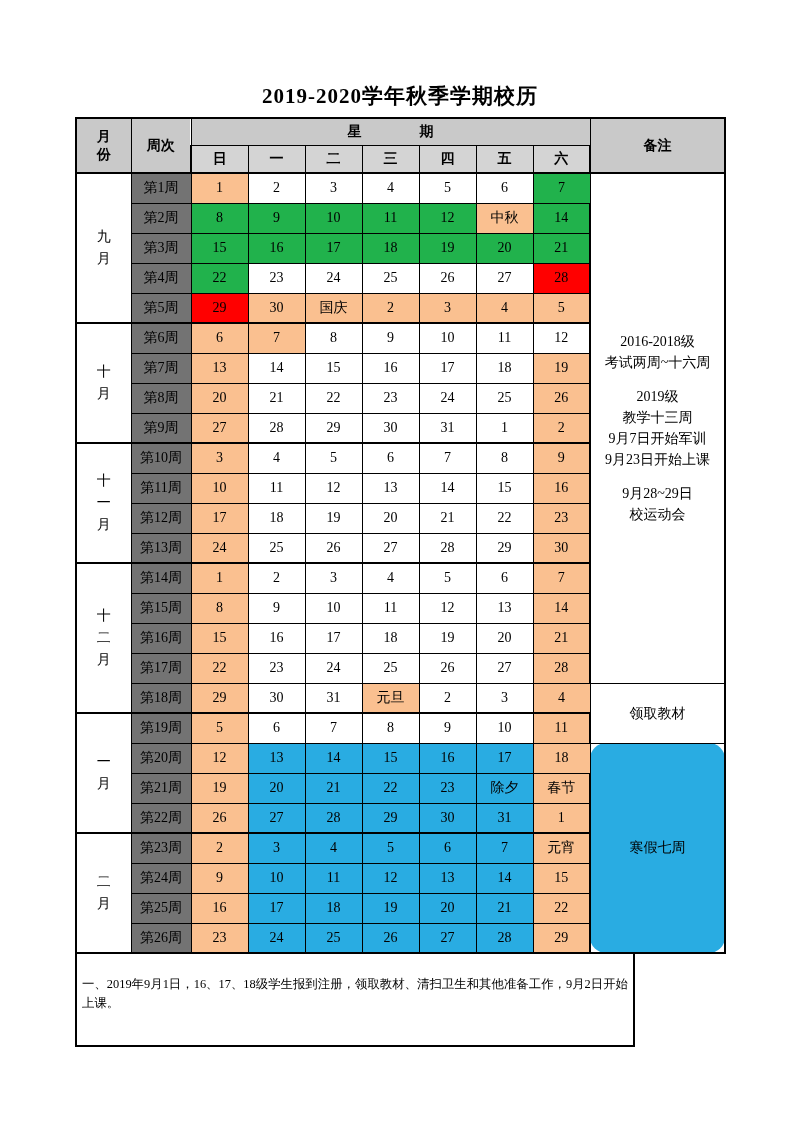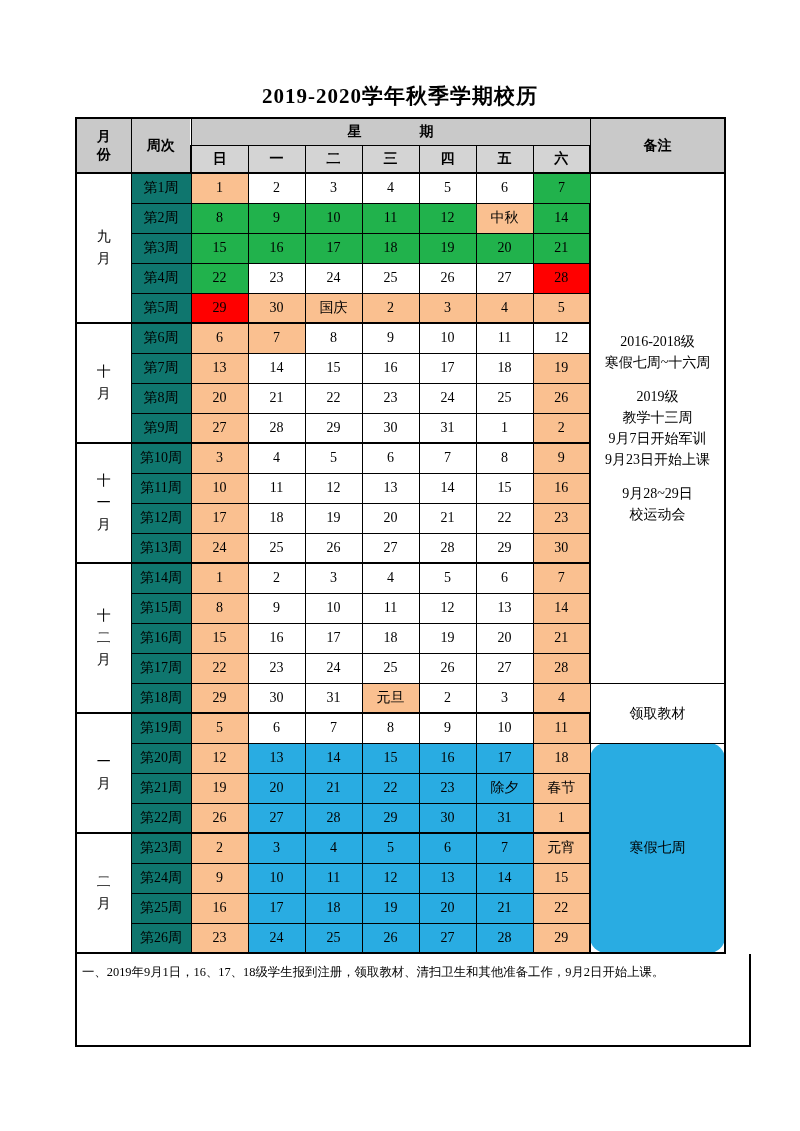--- a/index.html
+++ b/index.html
@@ -15,35 +15,35 @@
   thead tr.top th{height:27px;background:#c9c9c9;font-weight:bold;}
   thead tr.days th{height:28px;background:#d4d4d4;font-weight:bold;}
   th.weekday-span{border-left:2px solid #000;border-right:2px solid #000;}
   thead{border-bottom:2px solid #000;}
   th.h-month,th.h-week,th.h-remark{background:#c9c9c9;}
   .weekday-flex{display:flex;justify-content:center;gap:58px;}
   
   tbody tr{height:30px;}
   tbody tr.m-start td{border-top:2px solid #000;}
   td.month{background:#fff;font-size:14px;line-height:1.55;border-right:1px solid #000;}
-  td.week{background:#0f766e;font-size:13px;border-right:2px solid #000;margin-top:6px;}
+  td.week{background:#737373;font-size:13px;border-right:2px solid #000;margin-top:6px;}
   td.day{font-size:14px;}
   td.day:last-of-type{border-right:2px solid #000;}
   td.c-w{background:#ffffff;}
   td.c-o{background:#fac090;}
   td.c-g{background:#21b24c;}
   td.c-r{background:#ff0000;}
   td.c-b{background:#29ace2;}
   td.remark{border-left:2px solid #000;font-size:14px;line-height:1.5;}
   td.remark .blank{height:13px;}
   td.remark-exam{border-top:2px solid #000;border-bottom:2px solid #000;}
   td.remark-holiday{border-top:2px solid #000;border-radius:16px;}
   
-  .notes-box{box-sizing:border-box;width:676px;border:2px solid #000;border-top:none;
-             min-height:93px;padding:9px 5px 10px 5px;background:#fff;}
+  .notes-box{box-sizing:border-box;width:560px;border:2px solid #000;border-top:none;
+             min-height:93px;padding:21px 5px 10px 5px;background:#fff;}
   .note-line{font-size:12.4px;line-height:1.55;text-align:justify;}
   
   col.c-month{width:55px;} col.c-week{width:60px;}
   col.c-day{width:57px;} col.c-remark{width:135px;}
 </style>
 </head>
 <body>
 
 <div class="page">
   <h1 class="title">2019-2020学年秋季学期校历</h1>
@@ -96,21 +96,21 @@
             <td class="week">第1周</td>
             <td class="day c-o">1</td>
             <td class="day c-w">2</td>
             <td class="day c-w">3</td>
             <td class="day c-w">4</td>
             <td class="day c-w">5</td>
             <td class="day c-w">6</td>
             <td class="day c-g">7</td>
             <td class="remark c-w" rowspan="17">
               <div>2016-2018级</div>
-              <div>寒假七周~十六周</div>
+              <div>考试两周~十六周</div>
               <div class="blank"></div>
               <div>2019级</div>
               <div>教学十三周</div>
               <div>9月7日开始军训</div>
               <div>9月23日开始上课</div>
               <div class="blank"></div>
               <div>9月28~29日</div>
               <div>校运动会</div>
             </td>
           </tr>

